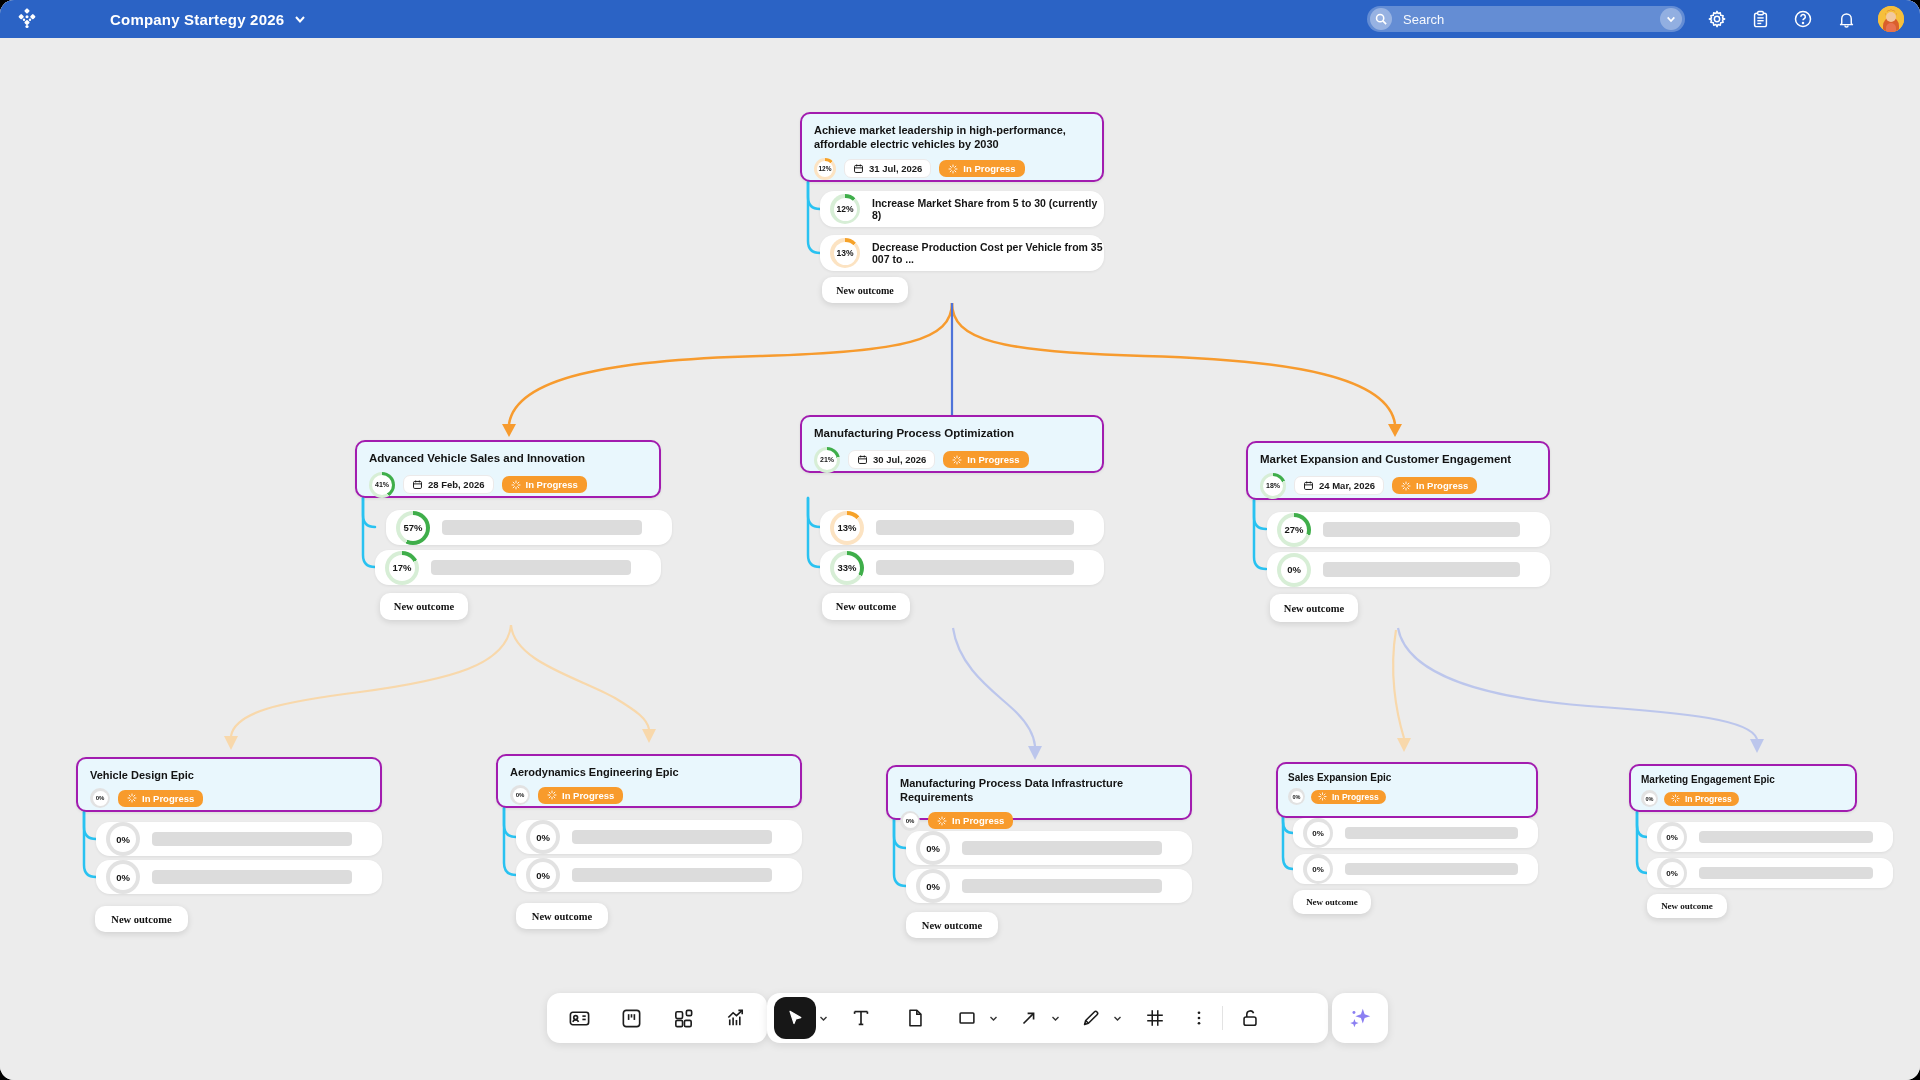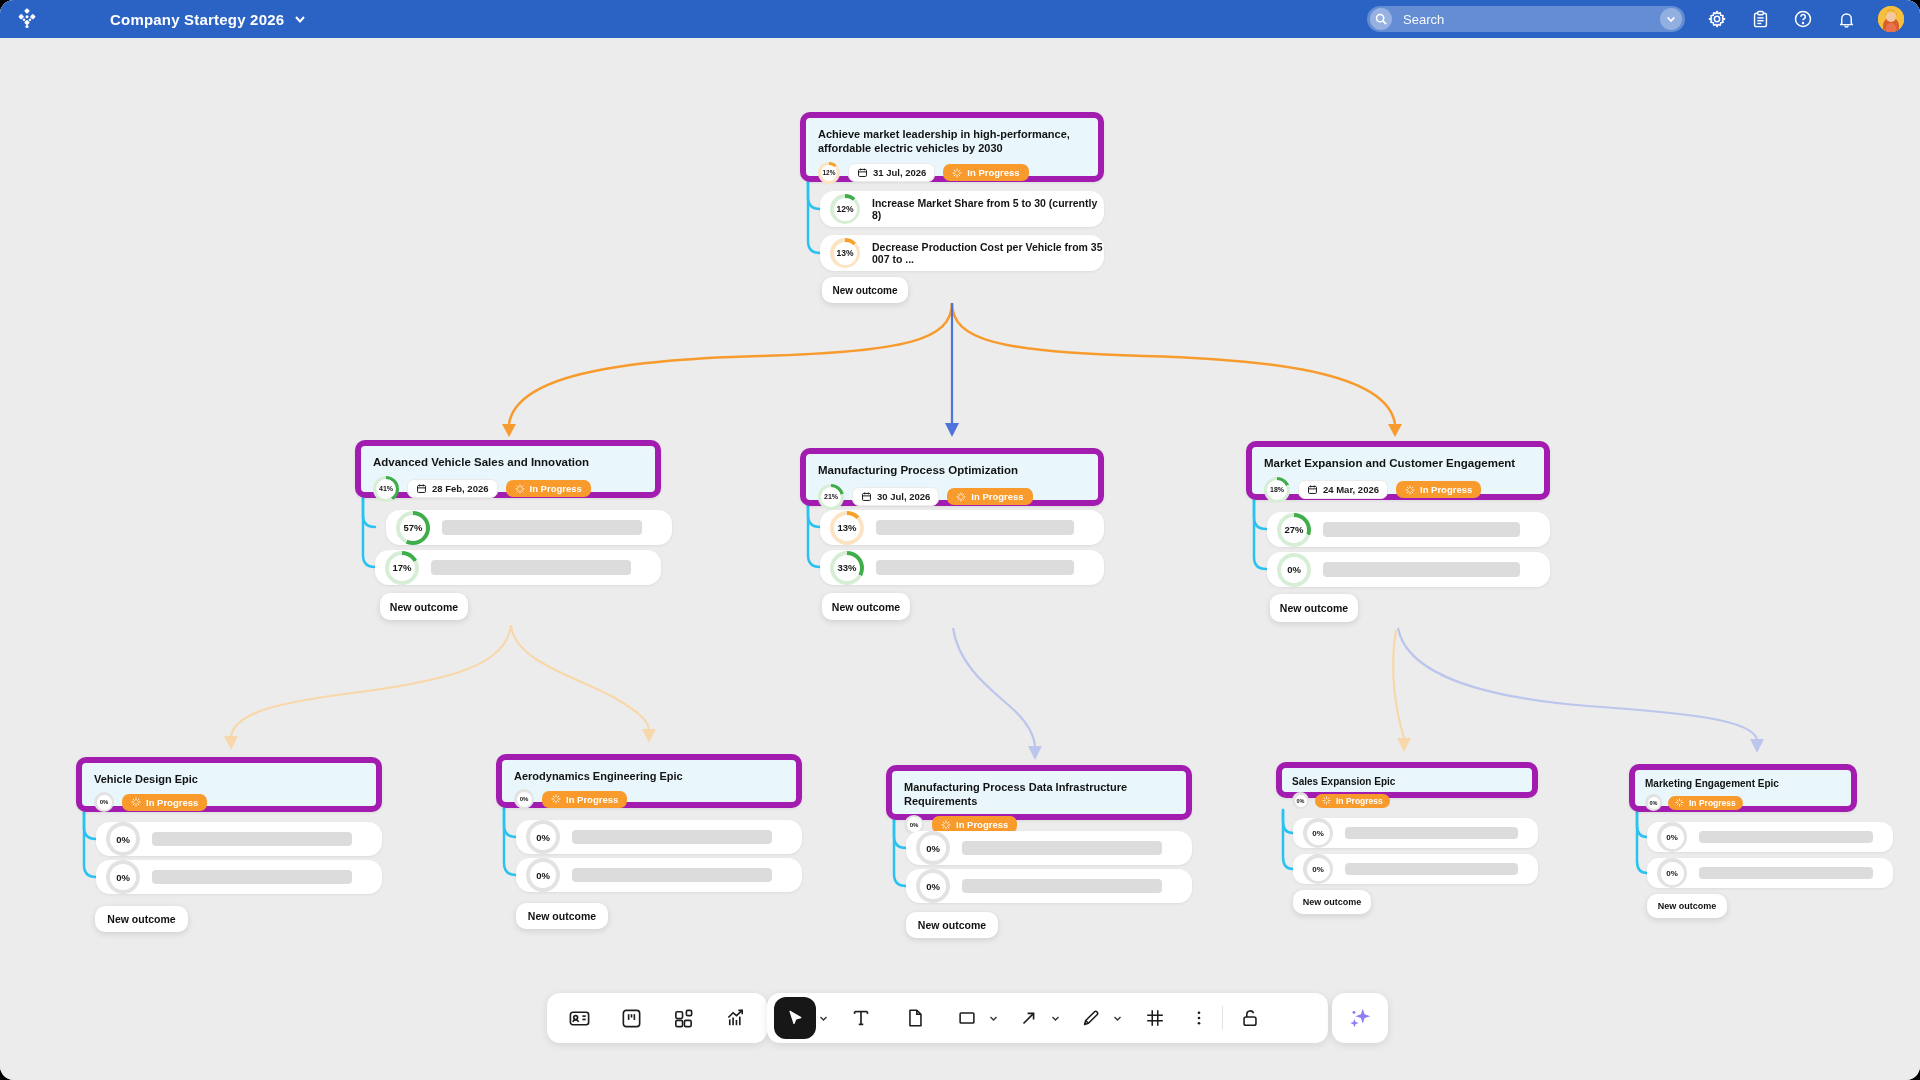--- a/index.html
+++ b/index.html
@@ -14,32 +14,32 @@
   .board-title{margin-left:34px;color:#fff;font-size:15px;font-weight:700;letter-spacing:.2px;display:flex;align-items:center;gap:10px;}
   .tb-right{margin-left:auto;display:flex;align-items:center;gap:21px;margin-right:16px;}
   .searchbar{width:312px;height:26px;background:rgba(255,255,255,.27);border-radius:14px;display:flex;align-items:center;padding:0 3px;}
   .search-circle{width:22px;height:22px;border-radius:50%;background:rgba(255,255,255,.33);display:flex;align-items:center;justify-content:center;flex:0 0 auto;}
   .searchbar input{flex:1;background:transparent;border:none;outline:none;color:#5eead4;font-size:13px;margin-left:9px;font-family:"Liberation Sans",sans-serif;}
   .searchbar input::placeholder{color:rgba(255,255,255,.95);}
   .search-chev{width:22px;height:22px;border-radius:50%;background:rgba(255,255,255,.3);display:flex;align-items:center;justify-content:center;flex:0 0 auto;}
   .tb-icon{width:22px;height:22px;display:flex;align-items:center;justify-content:center;cursor:pointer;}
   .avatar{width:26px;height:26px;border-radius:50%;overflow:hidden;background:#f6bf3c;flex:0 0 auto;}
   
-  .card{position:absolute;background:#e9f7fd;border:6px solid #a21caf;border-radius:10px;box-sizing:border-box;padding:9px 12px;box-shadow:0 1px 3px rgba(0,0,0,.08);z-index:5;}
+  .card{position:absolute;background:#e9f7fd;border:2px solid #a21caf;border-radius:10px;box-sizing:border-box;padding:9px 12px;box-shadow:0 1px 3px rgba(0,0,0,.08);z-index:5;}
   .card-title{font-weight:700;color:#131313;line-height:1.3;}
   .meta{display:flex;align-items:center;gap:8px;margin-top:6px;}
   .chip{display:inline-flex;align-items:center;gap:5px;background:#fff;border:1px solid #eceaea;border-radius:7px;padding:3px 8px;font-size:9.5px;font-weight:700;color:#1a1a1a;}
   .badge{display:inline-flex;align-items:center;gap:5px;background:#f89b2c;color:#fff;border-radius:7px;padding:3px 9px;font-size:9.5px;font-weight:700;}
   .badge.sm{font-size:8.5px;padding:2px 7px;}
   .row{position:absolute;background:#fff;border-radius:14px;box-shadow:0 1px 3px rgba(0,0,0,.07);display:flex;align-items:center;padding-left:10px;box-sizing:border-box;z-index:5;}
   .row-text{margin-left:12px;font-size:10.5px;font-weight:700;color:#151515;}
   .ph{height:15px;background:#dcdcdc;border-radius:4px;flex:1;margin:0 30px 0 12px;}
   .ph.h14{height:14px;}
   .ph.h12{height:12px;margin-right:20px;}
-  .new-outcome{position:absolute;background:#fff;border:none;border-radius:10px;box-shadow:0 2px 6px rgba(0,0,0,.12);font-weight:700;color:#111;display:flex;align-items:center;justify-content:center;cursor:pointer;font-family:Liberation Sans, sans-serif;z-index:5;}
+  .new-outcome{position:absolute;background:#fff;border:none;border-radius:10px;box-shadow:0 2px 6px rgba(0,0,0,.12);font-weight:700;color:#111;display:flex;align-items:center;justify-content:center;cursor:pointer;font-family:Liberation Serif, serif;z-index:5;}
   
   .ring{border-radius:50%;position:relative;display:flex;align-items:center;justify-content:center;flex:0 0 auto;}
   .ring em{position:absolute;inset:3px;background:#fff;border-radius:50%;font-style:normal;font-weight:700;color:#161616;display:flex;align-items:center;justify-content:center;}
   .r17{width:17px;height:17px;}  .r17 em{font-size:5.5px;inset:2.5px;}
   .r20{width:20px;height:20px;}  .r20 em{font-size:6px;inset:2.5px;}
   .r22{width:22px;height:22px;}  .r22 em{font-size:6.5px;inset:3px;}
   .r26{width:26px;height:26px;}  .r26 em{font-size:7px;inset:3px;}
   .r30{width:30px;height:30px;}  .r30 em{font-size:8.5px;inset:3.5px;}
   .r30b em{font-size:8px;}
   .r34{width:34px;height:34px;}  .r34 em{font-size:9.5px;inset:4px;}
@@ -195,21 +195,21 @@
       <div class="row" style="left:375px;top:550px;width:286px;height:35px;">
         <div class="ring r34" style="background: conic-gradient(rgb(63, 174, 74) 17%, rgb(215, 238, 214) 17%);">
             <em>17%</em>
           </div>
         <div class="ph"></div>
       </div>
       <button class="new-outcome" style="left:380px;top:593px;width:88px;height:27px;font-size:10.5px;">New outcome</button>
     </div>
 
     <div class="tree">
-      <div class="card" style="left:800px;top:448px;width:304px;height:58px;">
+      <div class="card" style="left:800px;top:415px;width:304px;height:58px;">
         <div class="card-title" style="font-size:11.5px;">Manufacturing Process Optimization</div>
         <div class="meta">
           <div class="ring r26" style="background: conic-gradient(rgb(63, 174, 74) 21%, rgb(215, 238, 214) 21%);">
               <em>21%</em>
             </div>
           <span class="chip">
             <svg width="11" height="11" viewBox="0 0 18 18">
                 <rect x="2.5" y="4" width="13" height="11.5" rx="2" fill="none" stroke="#1a1a1a" stroke-width="1.6"></rect>
                 <line x1="2.5" y1="8" x2="15.5" y2="8" stroke="#1a1a1a" stroke-width="1.6"></line>
                 <line x1="6" y1="2.5" x2="6" y2="5.5" stroke="#1a1a1a" stroke-width="1.6"></line>
@@ -408,21 +408,21 @@
       <div class="row" style="left:906px;top:869px;width:286px;height:34px;">
         <div class="ring r34" style="background: conic-gradient(rgb(226, 226, 226) 0%, rgb(226, 226, 226) 0%);">
             <em>0%</em>
           </div>
         <div class="ph h14"></div>
       </div>
       <button class="new-outcome" style="left:906px;top:912px;width:92px;height:26px;font-size:10.5px;">New outcome</button>
     </div>
 
     <div class="tree">
-      <div class="card" style="left:1276px;top:762px;width:262px;height:36px;padding:7px 10px;">
+      <div class="card" style="left:1276px;top:762px;width:262px;height:56px;padding:7px 10px;">
         <div class="card-title" style="font-size:10px;">Sales Expansion Epic</div>
         <div class="meta" style="margin-top:4px;gap:6px;">
           <div class="ring r17" style="background: conic-gradient(rgb(226, 226, 226) 0%, rgb(226, 226, 226) 0%);">
               <em>0%</em>
             </div>
           <span class="badge sm">
             <svg width="9" height="9" viewBox="0 0 20 20">
                 <g stroke="#ffffff" stroke-width="2" stroke-linecap="round" opacity=".92">
                   <line x1="10" y1="2" x2="10" y2="5.5"></line>
                   <line x1="10" y1="14.5" x2="10" y2="18"></line>

